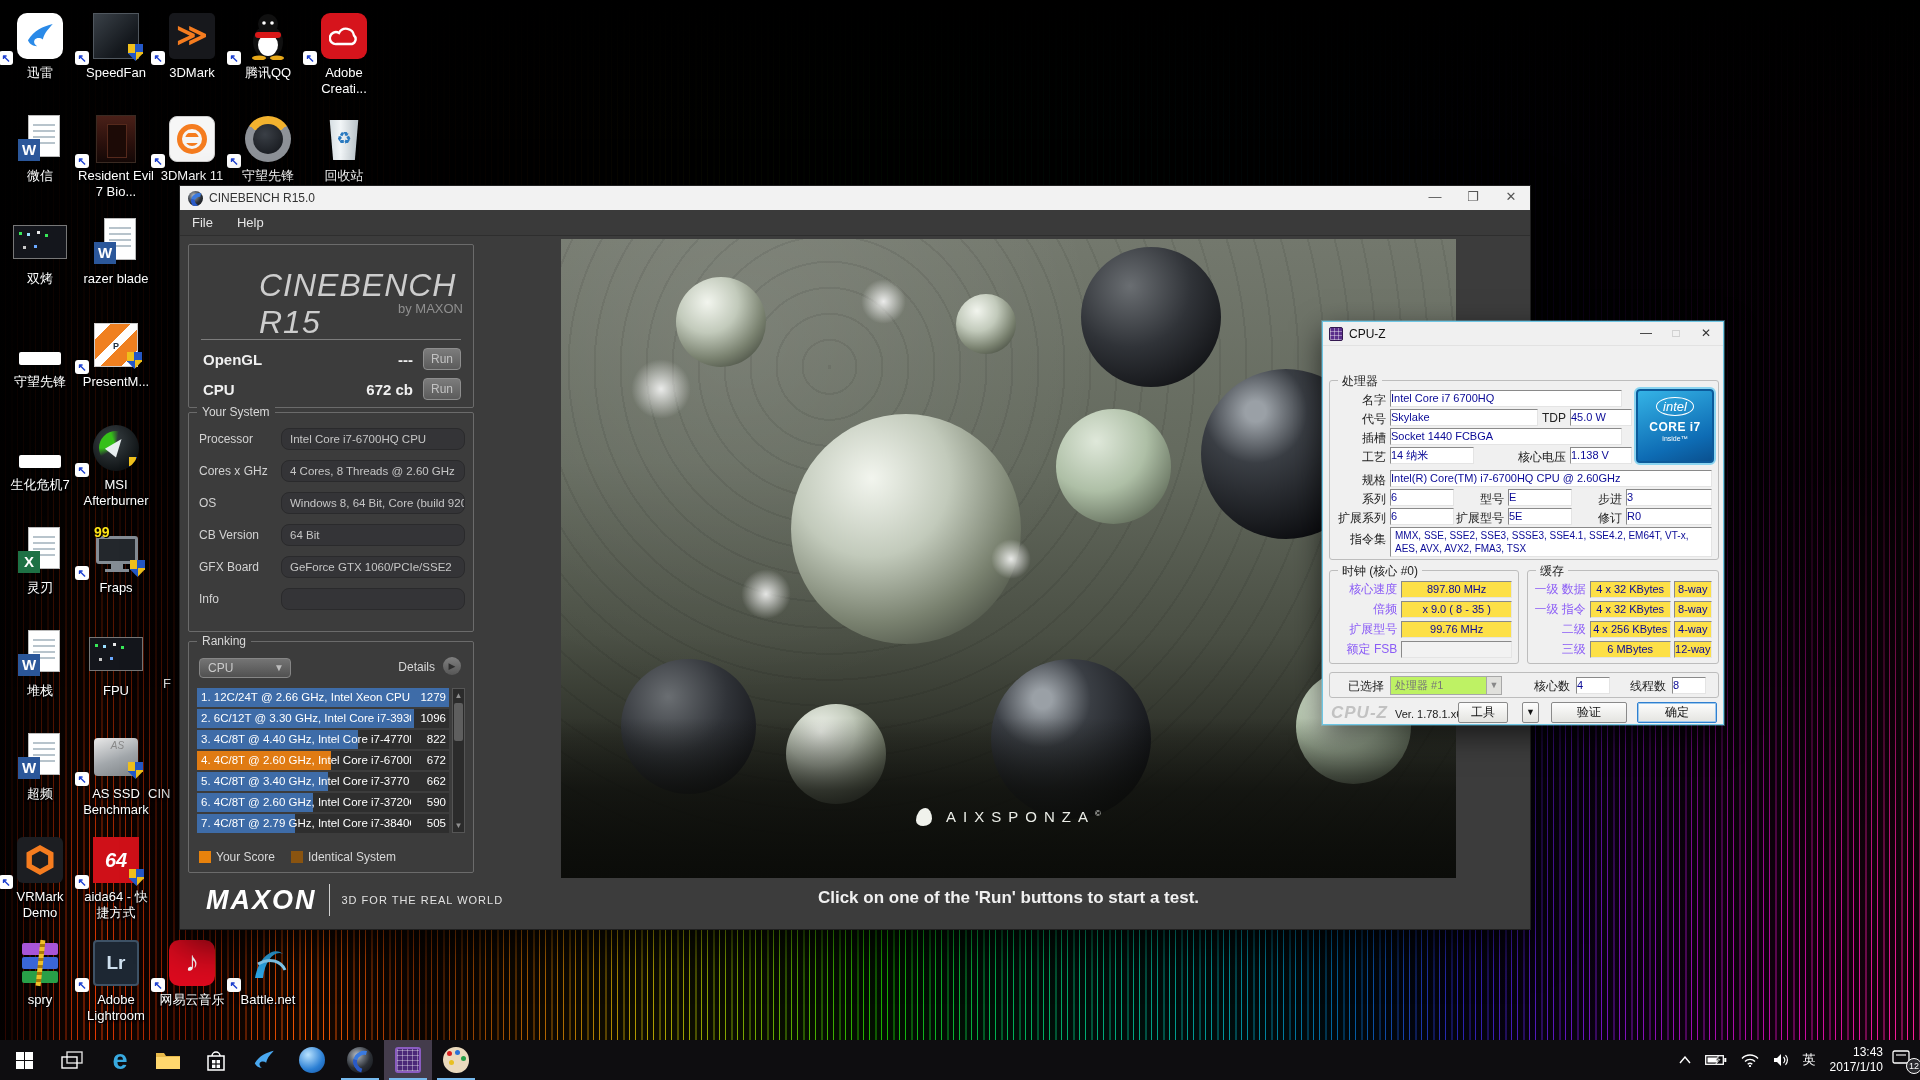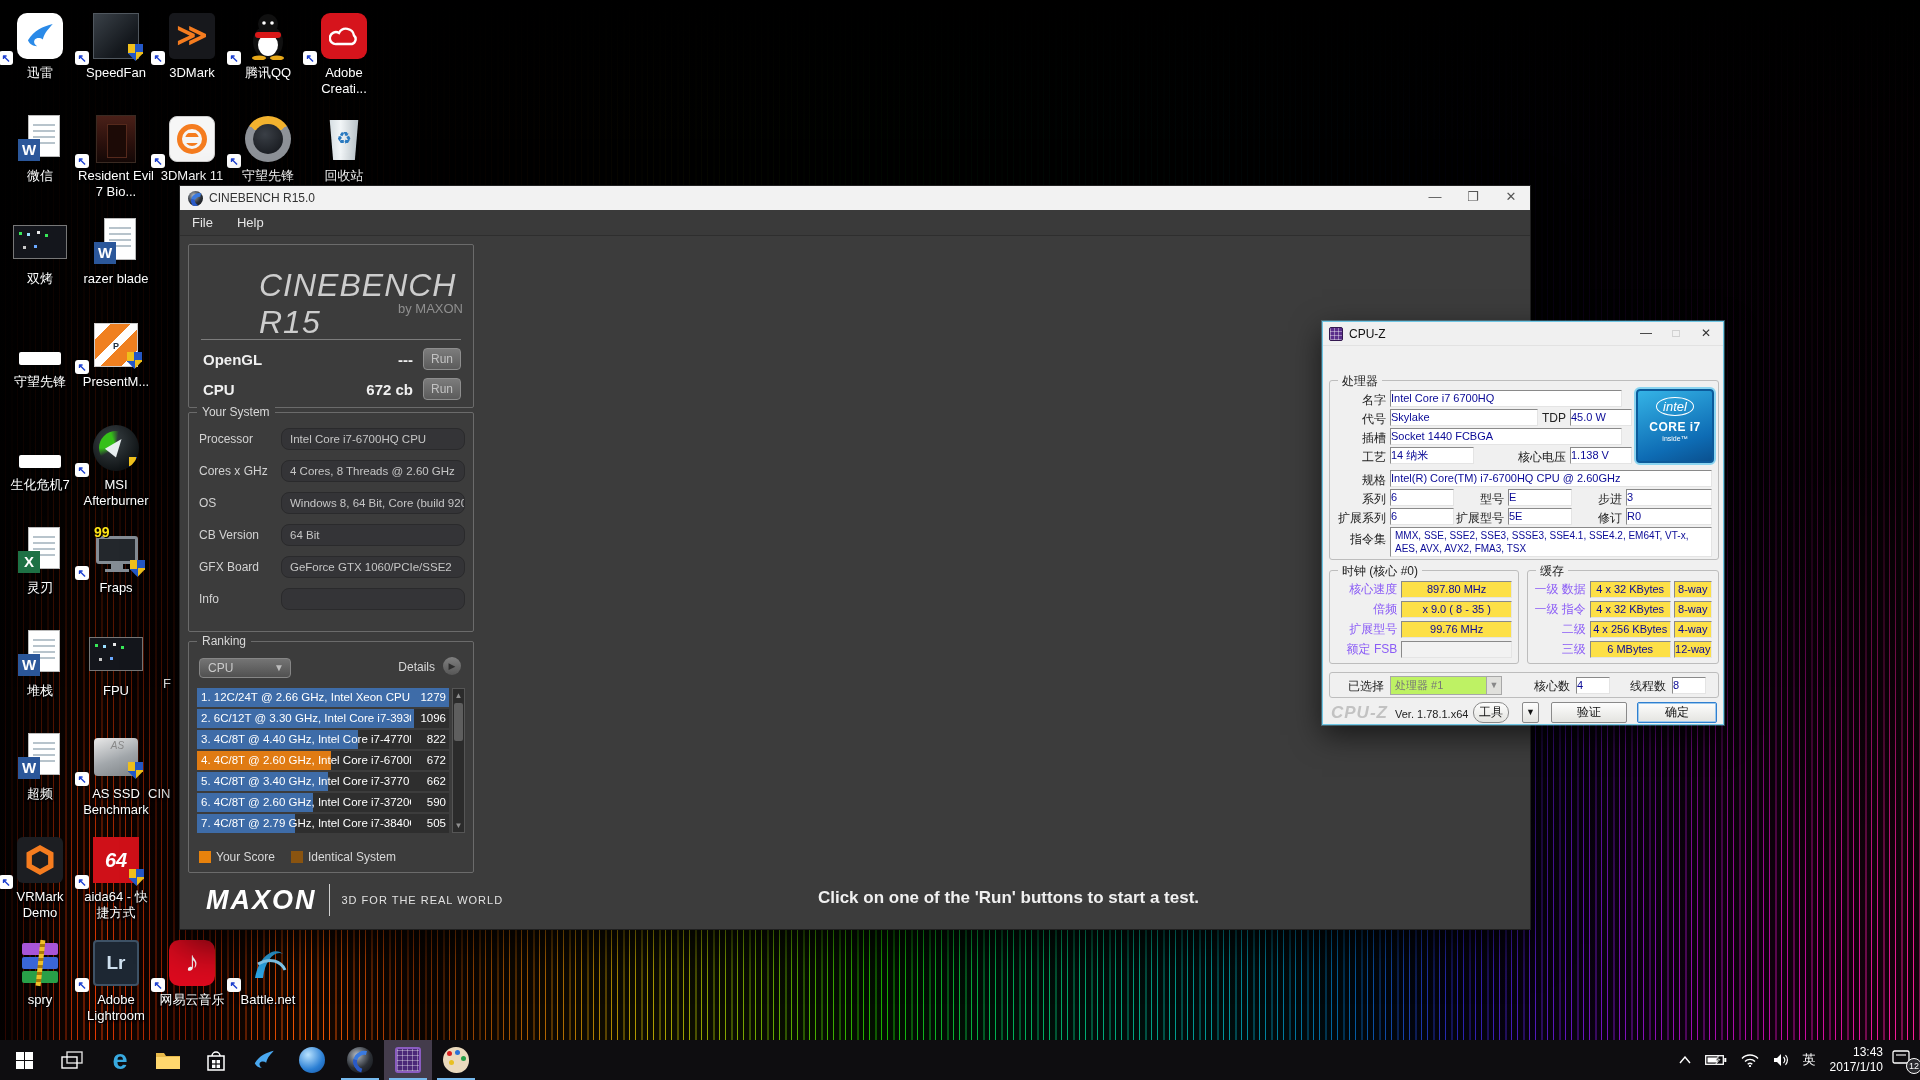--- a/index.html
+++ b/index.html
@@ -614,20 +614,39 @@
             <span style="margin-right: 16px;">Identical System</span>
           </div>
       </div>
 
       <div class="cb-footer">
         <span class="maxon-logo">MAXON</span>
         <span class="maxon-sep"></span>
         <span class="maxon-tag">3D FOR THE REAL WORLD</span>
       </div>
 
+      <div class="cb-scene">
+        <div class="sphere sp-glass" style="left:230px;top:175px;width:230px;height:230px;"></div>
+        <div class="sphere sp-glass" style="left:115px;top:38px;width:90px;height:90px;"></div>
+        <div class="sphere sp-dark" style="left:520px;top:8px;width:140px;height:140px;"></div>
+        <div class="sphere sp-black" style="left:640px;top:130px;width:170px;height:170px;"></div>
+        <div class="sphere sp-sage" style="left:495px;top:170px;width:115px;height:115px;"></div>
+        <div class="sphere sp-dark" style="left:60px;top:420px;width:135px;height:135px;"></div>
+        <div class="sphere sp-glass" style="left:225px;top:465px;width:100px;height:100px;"></div>
+        <div class="sphere sp-black" style="left:430px;top:420px;width:160px;height:160px;"></div>
+        <div class="sphere sp-sage" style="left:735px;top:430px;width:115px;height:115px;"></div>
+        <div class="sphere sp-glass" style="left:395px;top:55px;width:60px;height:60px;"></div>
+        <div class="puff" style="left:70px;top:120px;width:60px;height:60px;"></div>
+        <div class="puff" style="left:300px;top:40px;width:45px;height:45px;"></div>
+        <div class="puff" style="left:180px;top:330px;width:50px;height:50px;"></div>
+        <div class="puff" style="left:430px;top:300px;width:40px;height:40px;"></div>
+        <div class="aix">
+          <span class="bird"></span><span>AIXSPONZA</span><sup>©</sup>
+        </div>
+      </div>
       <div class="cb-message">Click on one of the 'Run' buttons to start a test.</div>
     </div>
   </div>
 
   <div id="cz-win">
     <div class="cz-titlebar">
       <div class="cz-appicon"></div>
       <span class="cz-title">CPU-Z</span>
       <div class="cz-ctrls">
         <div>—</div>
@@ -725,21 +744,21 @@
       <div class="cz-drop" style="left:60px;top:3px;width:112px;"><span>处理器 #1</span><i>▼</i></div>
       <span class="cz-label" style="left:196px;top:5px;width:44px;">核心数</span>
       <div class="cz-field" style="left:246px;top:4px;width:34px;">4</div>
       <span class="cz-label" style="left:292px;top:5px;width:44px;">线程数</span>
       <div class="cz-field" style="left:342px;top:4px;width:34px;">8</div>
     </div>
 
     <div style="position:absolute;left:0;right:0;top:378px;height:26px;">
       <span class="cz-brand">CPU-Z</span>
       <span class="cz-ver">Ver. 1.78.1.x64</span>
-      <div class="cz-btn" style="left:150px;top:2px;width:36px;border-radius:10px;">工具</div>
+      <div class="cz-btn" style="left:135px;top:2px;width:50px;">工具</div>
       <div class="cz-btn" style="left:199px;top:2px;width:17px;font-size:9px;">▼</div>
       <div class="cz-btn" style="left:228px;top:2px;width:76px;">验证</div>
       <div class="cz-btn default" style="left:314px;top:2px;width:80px;">确定</div>
     </div>
   </div>
 
   <div id="taskbar">
     <div class="tb-start">
       <svg width="17" height="17" viewBox="0 0 17 17">
         <rect x="0" y="0" width="8" height="8" fill="#fff"></rect>

